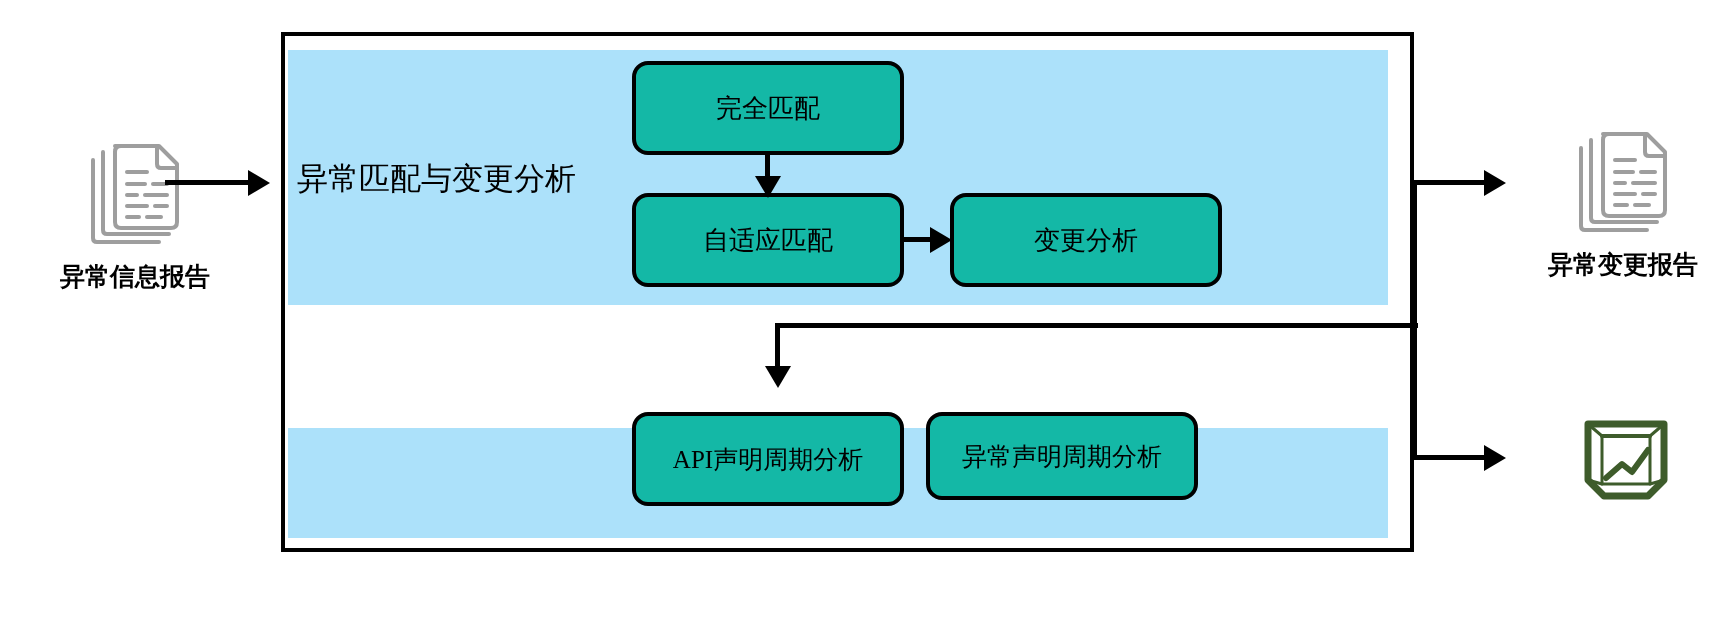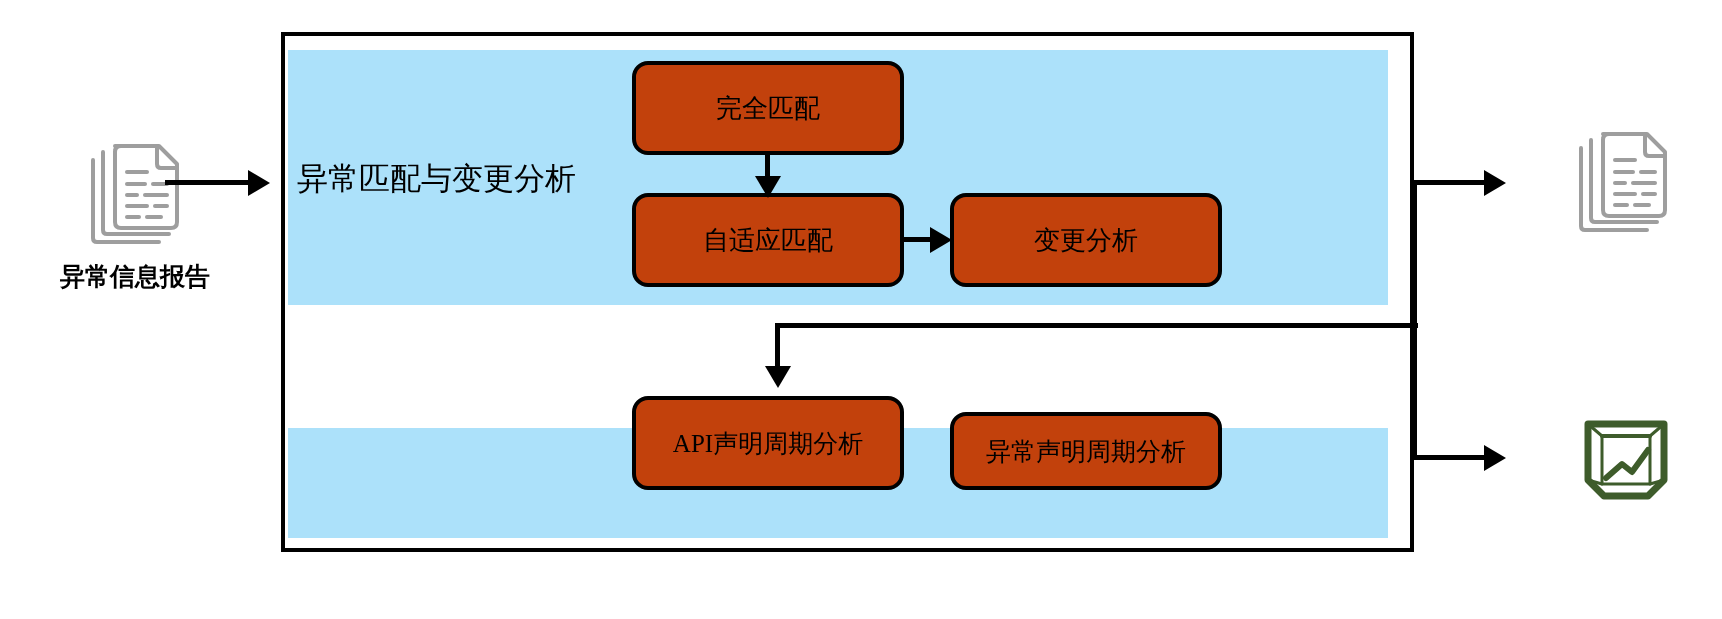--- a/index.html
+++ b/index.html
@@ -65,36 +65,36 @@
   #stage-title-lifecycle {
     left: 330px;
     top: 441px;
     font-size: 31px;
   }
 
   
   .node {
     position: absolute;
     box-sizing: border-box;
-    background: #c2410c;
+    background: #14b8a6;
     border: 4px solid #000000;
     border-radius: 16px;
     display: flex;
     align-items: center;
     justify-content: center;
     color: #000000;
     font-size: 26px;
     white-space: nowrap;
   }
   #node-exact-match  { left: 632px; top: 61px;  width: 272px; height: 94px; }
   #node-adaptive     { left: 632px; top: 193px; width: 272px; height: 94px; }
   #node-change       { left: 950px; top: 193px; width: 272px; height: 94px; }
-  #node-api-cycle    { left: 632px; top: 396px; width: 272px; height: 94px;
+  #node-api-cycle    { left: 632px; top: 412px; width: 272px; height: 94px;
                        font-family: "Liberation Serif", "DejaVu Serif", serif; font-size: 25px; }
-  #node-exc-cycle    { left: 950px; top: 412px; width: 272px; height: 78px;
+  #node-exc-cycle    { left: 926px; top: 412px; width: 272px; height: 88px;
                        font-family: Liberation Mono, monospace; font-size: 25px; }
 
   
   .line-h {
     position: absolute;
     height: 5px;
     background: #000000;
   }
   .line-v {
     position: absolute;
@@ -247,20 +247,21 @@
             <path d="M72 46 L86 46"></path>
           <path d="M46 57 L56 57"></path>
             <path d="M64 57 L86 57"></path>
           <path d="M46 68 L66 68"></path>
             <path d="M74 68 L86 68"></path>
           <path d="M46 79 L58 79"></path>
             <path d="M66 79 L80 79"></path>
         </g>
       </svg>
     </div>
+    <div class="artifact-label">异常变更报告</div>
   </div>
 
   <div class="line-h" id="conn-model-line"></div>
   <div class="arrow-right" id="conn-model-head"></div>
 
   <div class="artifact" id="artifact-lifecycle-model">
     <div class="artifact-icon">
       <svg width="104" height="100" viewBox="0 0 104 100" xmlns="http://www.w3.org/2000/svg">
         <g fill="none" stroke="#3E5C2B" stroke-linecap="round" stroke-linejoin="round">
 

